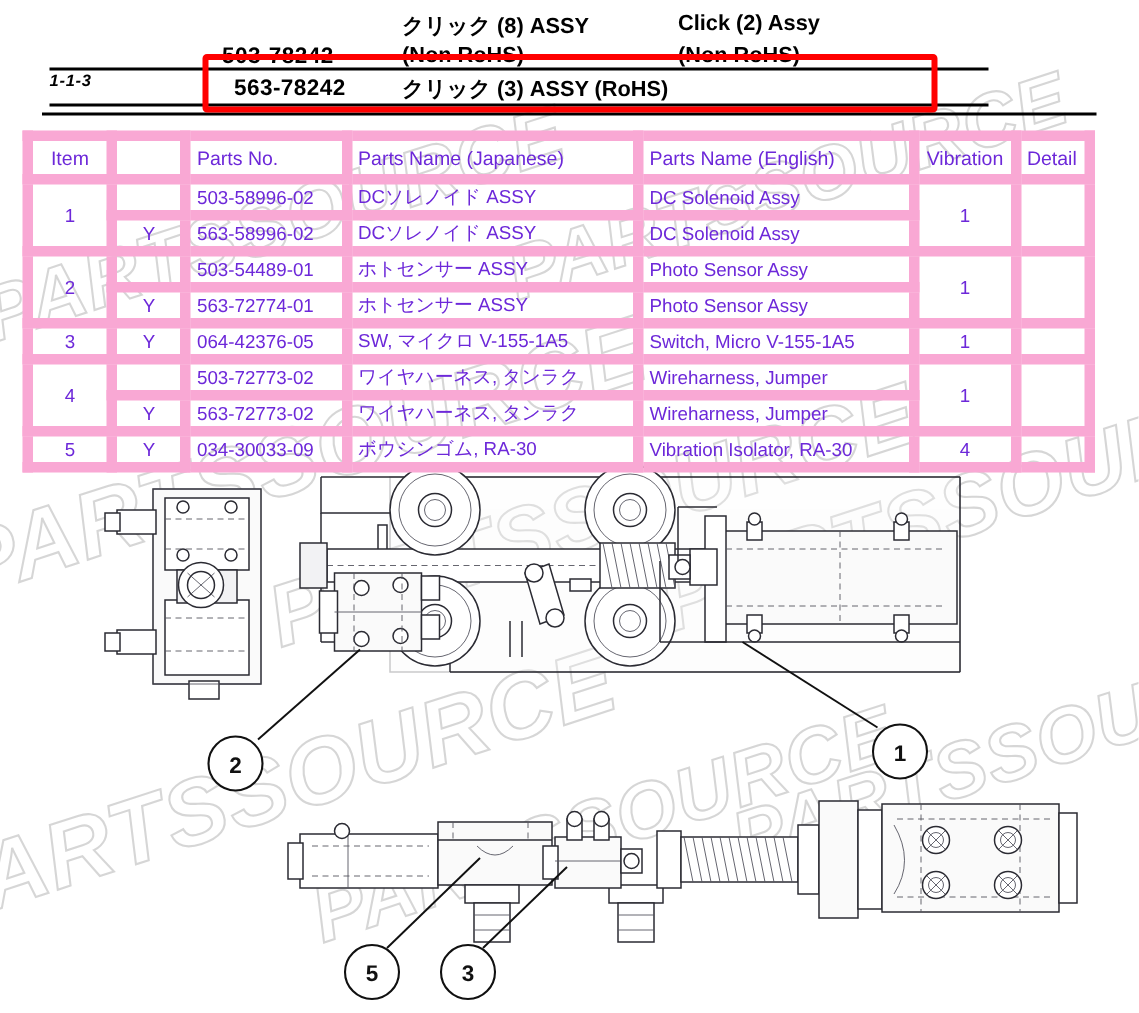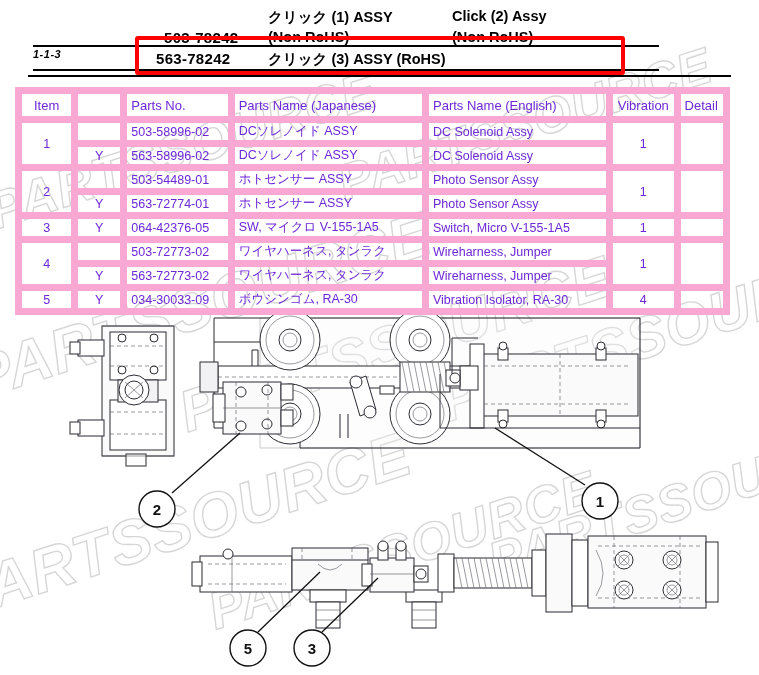--- a/index.html
+++ b/index.html
@@ -47,21 +47,21 @@
     font-family: "Liberation Sans", sans-serif;
     font-weight: bold;
   }
   #hdr-item-code {
     left: 33px; top: 48px;
     font-size: 11px;
     letter-spacing: 0.5px;
     font-style: italic;
   }
   #hdr-prev-partno {
-    left: 164px; top: 29px;
+    left: 148px; top: 29px;
     font-size: 15px;
     letter-spacing: 0.3px;
   }
   #hdr-prev-jp {
     left: 268px; top: 8px;
     font-size: 14.5px;
   }
   #hdr-prev-jp2 {
     left: 268px; top: 29px;
     font-size: 14.5px;
@@ -163,21 +163,21 @@
   <div class="wm" style="left:330px; top:95px; font-size:50px; transform:rotate(-18deg);">PARTSSOURCE</div>
 </div>
 
 <div id="top-header">
   <div class="hdr-line" id="hdr-line-a"></div>
   <div class="hdr-line" id="hdr-line-b"></div>
   <div class="hdr-line" id="hdr-line-c"></div>
 
   <div class="hdr-row" id="hdr-item-code">1-1-3</div>
   <div class="hdr-row" id="hdr-prev-partno">503-78242</div>
-  <div class="hdr-row" id="hdr-prev-jp">クリック (1) ASSY</div>
+  <div class="hdr-row" id="hdr-prev-jp">クリック (8) ASSY</div>
   <div class="hdr-row" id="hdr-prev-jp2">(Non RoHS)</div>
   <div class="hdr-row" id="hdr-prev-en">Click (2) Assy</div>
   <div class="hdr-row" id="hdr-prev-en2">(Non RoHS)</div>
 
   <div class="hdr-row" id="hdr-cur-partno">563-78242</div>
   <div class="hdr-row" id="hdr-cur-jp">クリック (3) ASSY (RoHS)</div>
 </div>
 <div id="red-box"></div>
 
 <table id="parts-table">

